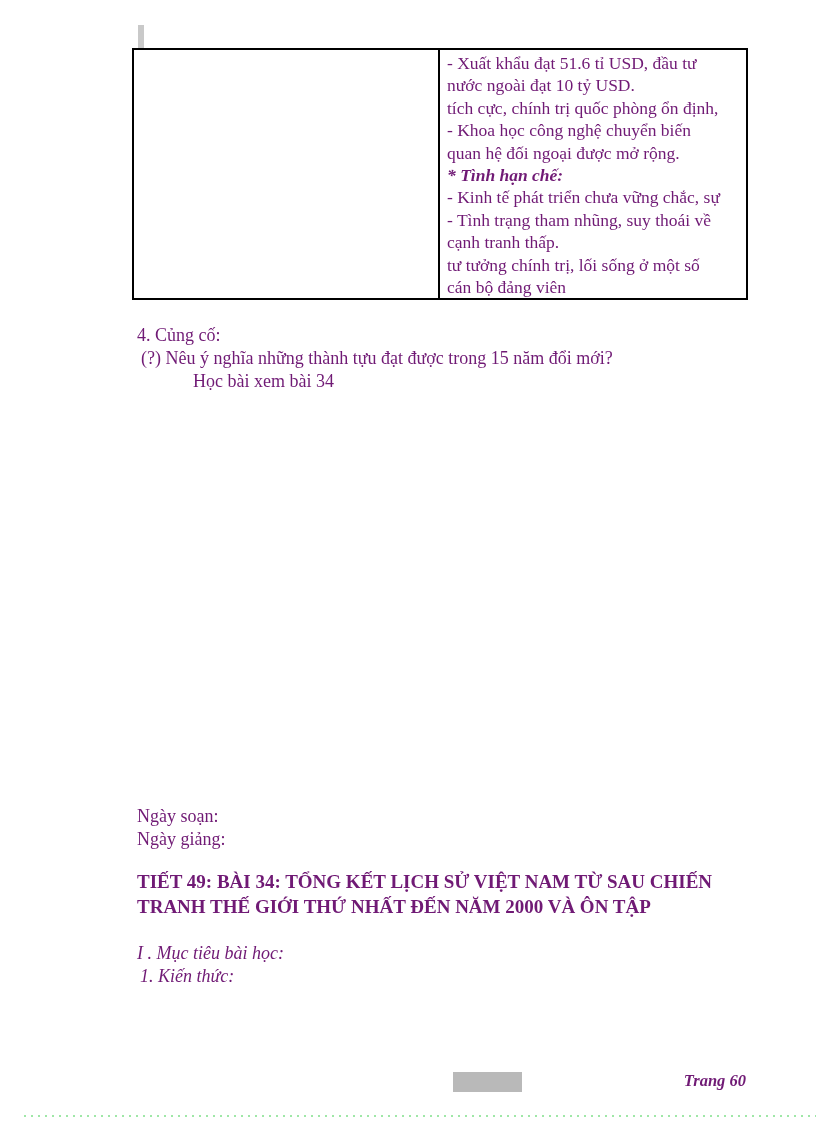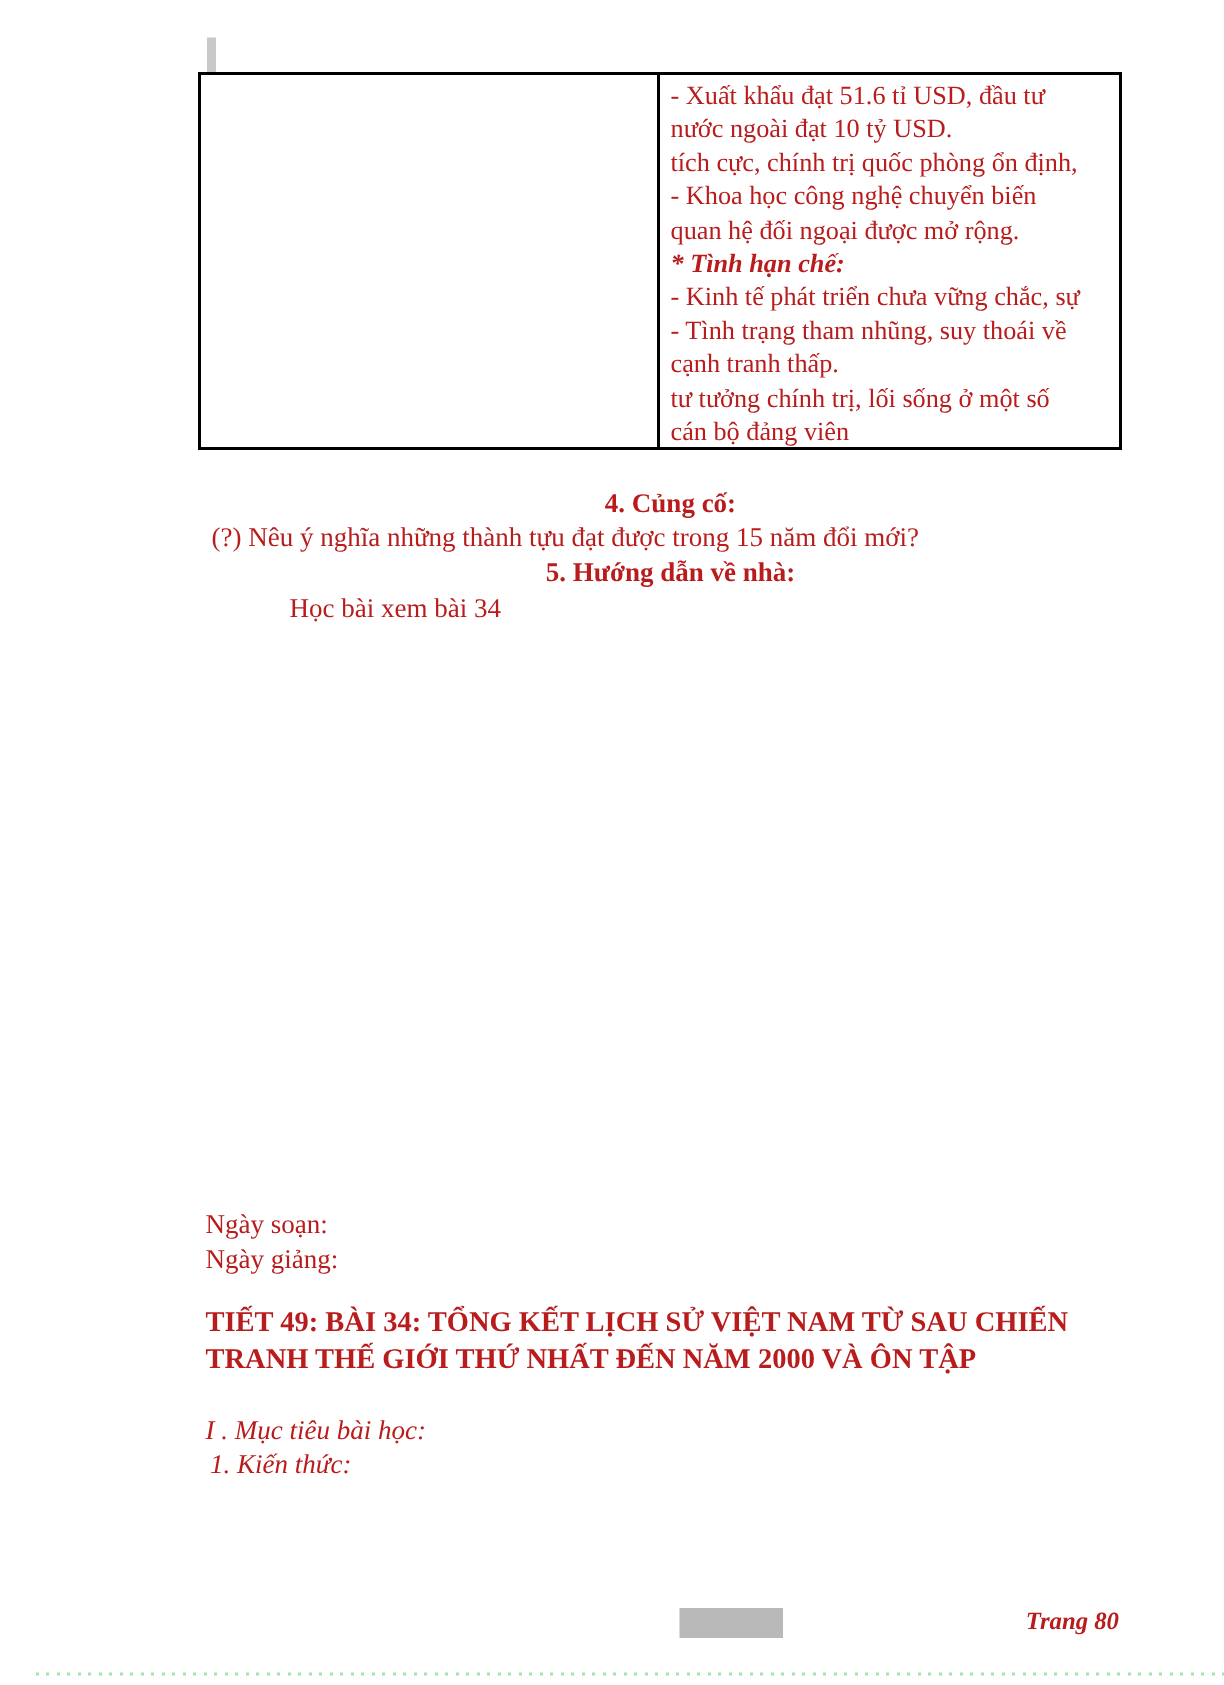--- a/index.html
+++ b/index.html
@@ -2,21 +2,21 @@
 <html><head>
 <meta charset="utf-8">
 <style>
   * { margin:0; padding:0; box-sizing:border-box; }
   html,body { background:#ffffff; }
   .page {
     position:relative;
     width:816px; height:1123px;
     background:#ffffff;
     font-family:"Liberation Serif","DejaVu Serif",serif;
-    color:#b91c1c;
+    color:#701a75;
     overflow:hidden;
     padding-left:14px;
   }
   .abs { position:absolute; }
 
   
   .cursor-mark { left:138px; top:25px; width:6px; height:23px; background:#c9c9c9; }
 
   
   .doc-table {
@@ -25,21 +25,21 @@
     display:flex;
   }
   .cell-left  { width:306px; border-right:2px solid #000000; }
   .cell-right { flex:1; padding:2px 2px 0 7px; font-size:17.5px; line-height:22.4px; }
   .cell-right .tline { white-space:nowrap; }
   .bold-italic { font-weight:bold; font-style:italic; }
 
   
   .body-block { font-size:18px; line-height:23.2px; }
   .blk-consolidation { left:137px; top:324px; width:620px; }
-  .bold { font-weight:bold;text-align:center; }
+  .bold { font-weight:normal; }
   .indent-q { padding-left:4px; }
   .indent-note { padding-left:56px; }
 
   .blk-dates { left:137px; top:805px; width:300px; }
 
   .title-block {
     left:137px; top:870px; width:611px;
     text-align:left; font-weight:bold;
     font-size:19px; line-height:24.5px;
   }
@@ -78,37 +78,36 @@
       <div class="tline">- Tình trạng tham nhũng, suy thoái về</div>
       <div class="tline">cạnh tranh thấp.</div>
       <div class="tline">tư tưởng chính trị, lối sống ở một số</div>
       <div class="tline">cán bộ đảng viên</div>
     </div>
   </div>
 
   <div class="abs body-block blk-consolidation">
     <div class="bold">4. Củng cố:</div>
     <div class="indent-q">(?) Nêu ý nghĩa những thành tựu đạt được trong 15 năm đổi mới?</div>
-    <div class="bold">5. Hướng dẫn về nhà:</div>
     <div class="indent-note">Học bài xem bài 34</div>
   </div>
 
   <div class="abs body-block blk-dates">
     <div>Ngày soạn:</div>
     <div>Ngày giảng:</div>
   </div>
 
   <div class="abs title-block">
     <div>TIẾT 49: BÀI 34: TỔNG KẾT LỊCH SỬ VIỆT NAM TỪ SAU CHIẾN</div>
     <div>TRANH THẾ GIỚI THỨ NHẤT ĐẾN NĂM 2000 VÀ ÔN TẬP</div>
   </div>
 
   <div class="abs body-block blk-objectives">
     <div>I . Mục tiêu bài học:</div>
     <div class="indent-sm">1. Kiến thức:</div>
   </div>
 
   <div class="abs footer-highlight"></div>
-  <div class="abs page-num">Trang 80</div>
+  <div class="abs page-num">Trang 60</div>
 
   <div class="abs page-break-line"></div>
 
 </div>
 
 </body></html>

